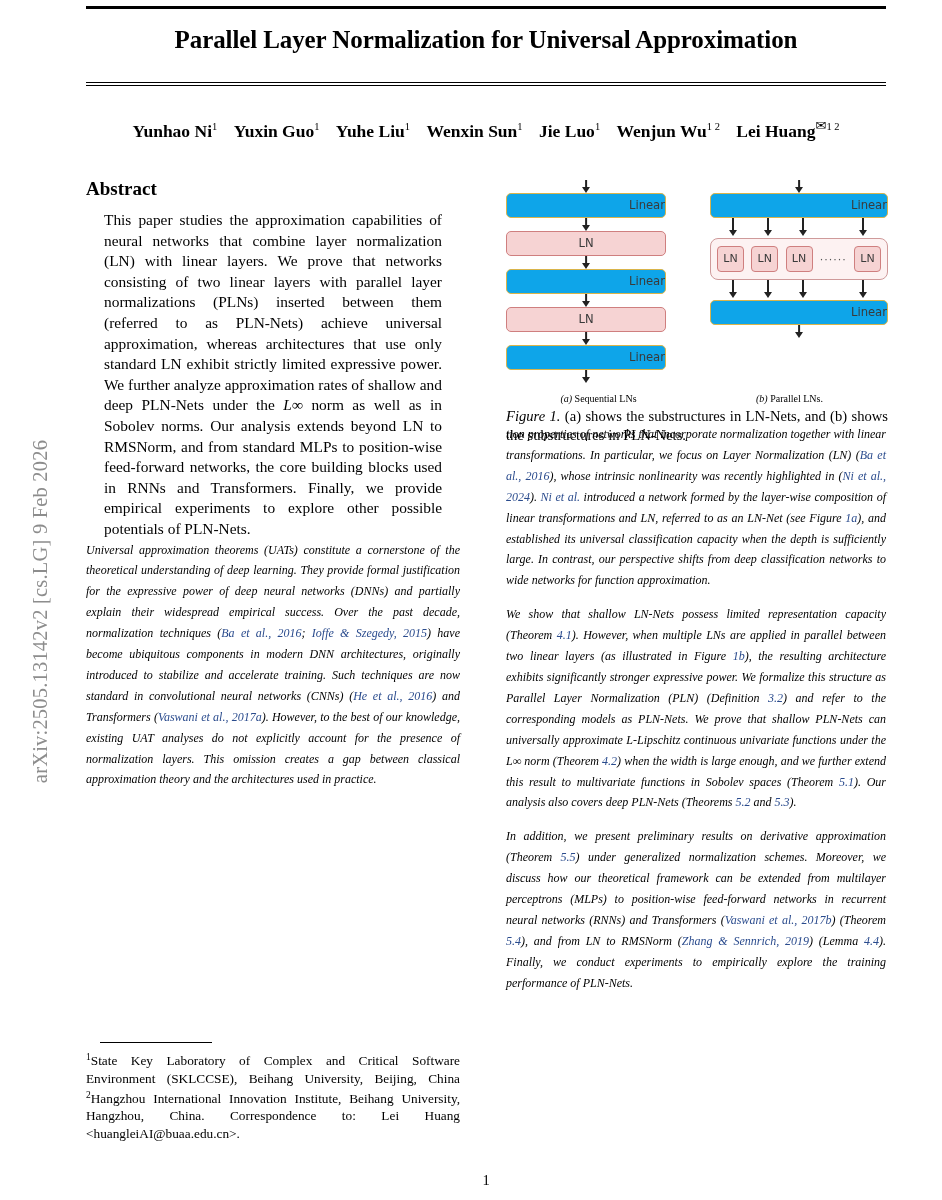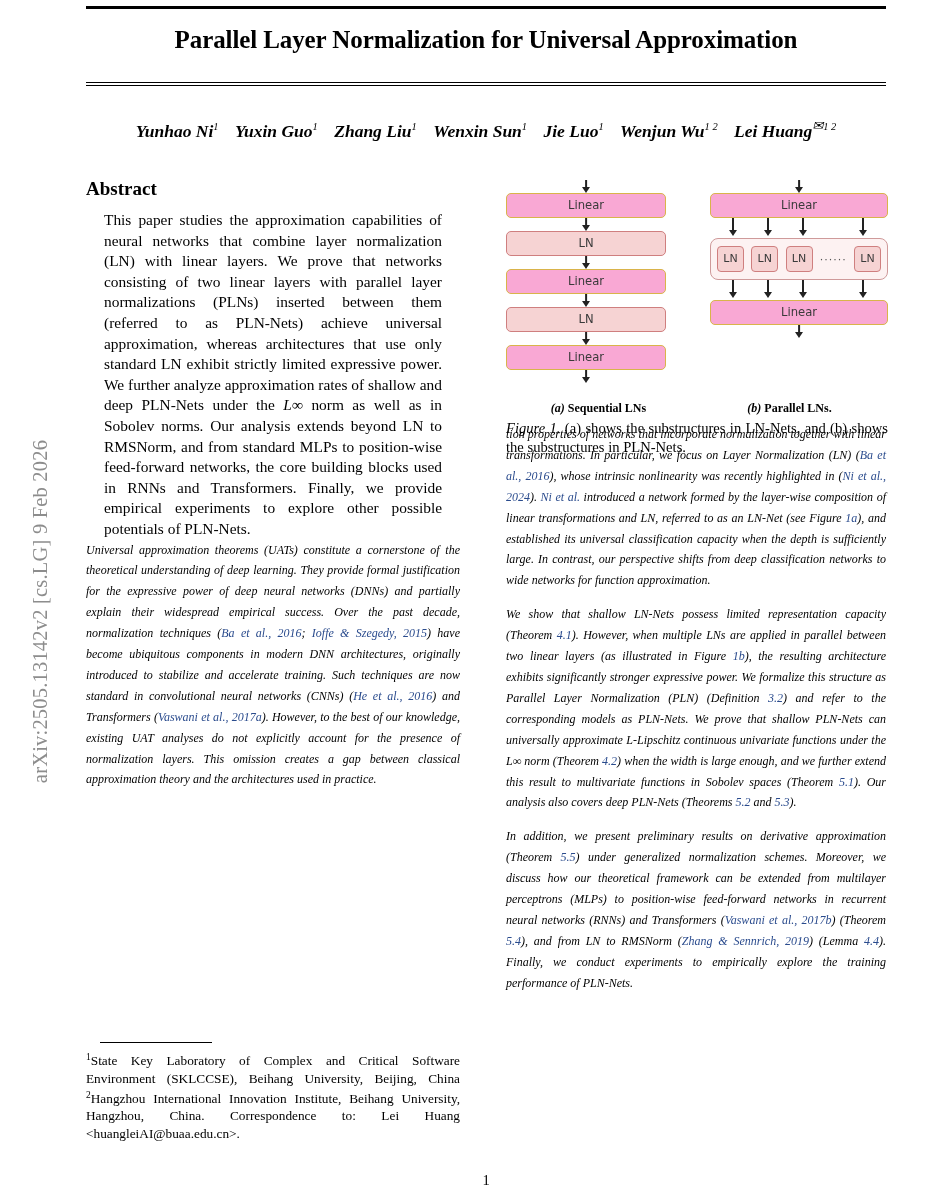--- a/index.html
+++ b/index.html
@@ -68,21 +68,21 @@
 
   .authors {
     position: absolute;
     left: 0; top: 118px;
     width: 800px;
     text-align: center;
     font-size: 17.5px;
     font-weight: bold;
     white-space: nowrap;
   }
-  .authors .author { margin: 12px 6px; font-style: italic; }
+  .authors .author { margin: 12px 6px; }
   .authors sup { font-weight: normal; font-size: 10.5px; vertical-align: super; }
   .authors .env { font-size: 13px; font-weight: normal; }
 
   
   .col-left {
     position: absolute;
     left: 0; top: 178px;
     width: 374px;
   }
   .col-right {
@@ -158,27 +158,27 @@
     position: absolute;
     left: 50%; top: 7px;
     width: 0; height: 0;
     border-left: 4px solid transparent;
     border-right: 4px solid transparent;
     border-top: 6px solid #222;
     transform: translateX(-50%);
   }
 
   .box-linear {
-    background: #f9a8d4;
+    background: #0ea5e9;
     border: 1.3px solid #d9b44a;
     border-radius: 5px;
     font-family: "DejaVu Sans", "Liberation Sans", sans-serif;
     font-size: 11.6px;
     color: #3a3a3a;
-    text-align: center;
+    text-align: right;
     padding: 4px 0 5px 0;
   }
   .box-ln {
     background: #f6d3d3;
     border: 1.3px solid #cf7f7f;
     border-radius: 5px;
     font-family: "DejaVu Sans", "Liberation Sans", sans-serif;
     font-size: 11.6px;
     color: #3a3a3a;
     text-align: center;
@@ -231,23 +231,22 @@
     left: 50%; top: 12px;
     width: 0; height: 0;
     border-left: 4px solid transparent;
     border-right: 4px solid transparent;
     border-top: 6px solid #222;
     transform: translateX(-50%);
   }
 
   .fig-captions {
     display: flex;
-    margin-top: 18px;
-    font-size: 12px;
-    font-weight: bold;
+    margin-top: 10px;
+    font-size: 10px;
   }
   .fig-captions .ca { width: 185px; text-align: center; }
   .fig-captions .cb { width: 197px; text-align: center; }
   .fig-captions i { font-style: italic; }
 
   .fig-caption-main {
     margin-top: 3px;
     font-size: 14.6px;
     line-height: 18.5px;
     text-align: justify;
@@ -298,21 +297,21 @@
 <div class="page">
 
   <div class="rule-top"></div>
   <div class="rule-double"></div>
 
   <div class="paper-title">Parallel Layer Normalization for Universal Approximation</div>
 
   <div class="authors">
     <span class="author"><span>Yunhao Ni</span><sup>1</sup></span>
     <span class="author"><span>Yuxin Guo</span><sup>1</sup></span>
-    <span class="author"><span>Zhang Liu</span><sup>1</sup></span>
+    <span class="author"><span>Yuhe Liu</span><sup>1</sup></span>
     <span class="author"><span>Wenxin Sun</span><sup>1</sup></span>
     <span class="author"><span>Jie Luo</span><sup>1</sup></span>
     <span class="author"><span>Wenjun Wu</span><sup>1 2</sup></span>
     <span class="author"><span>Lei Huang</span><sup class="env">✉</sup><sup>1 2</sup></span>
   </div>
 
   <div class="col-left">
     <div class="sec-abstract-head">Abstract</div>
     <div class="abs-body" id="abstract-text"><span>This paper studies the approximation capabilities of neural networks that combine layer normalization (LN) with linear layers. We prove that networks consisting of two linear layers with parallel layer normalizations (PLNs) inserted between them (referred to as PLN-Nets) achieve universal approximation, whereas architectures that use only standard LN exhibit strictly limited expressive power. We further analyze approximation rates of shallow and deep PLN-Nets under the </span><span class="mono-math">L∞</span><span> norm as well as in Sobolev norms. Our analysis extends beyond LN to RMSNorm, and from standard MLPs to position-wise feed-forward networks, the core building blocks used in RNNs and Transformers. Finally, we provide empirical experiments to explore other possible potentials of PLN-Nets.</span></div>
 

